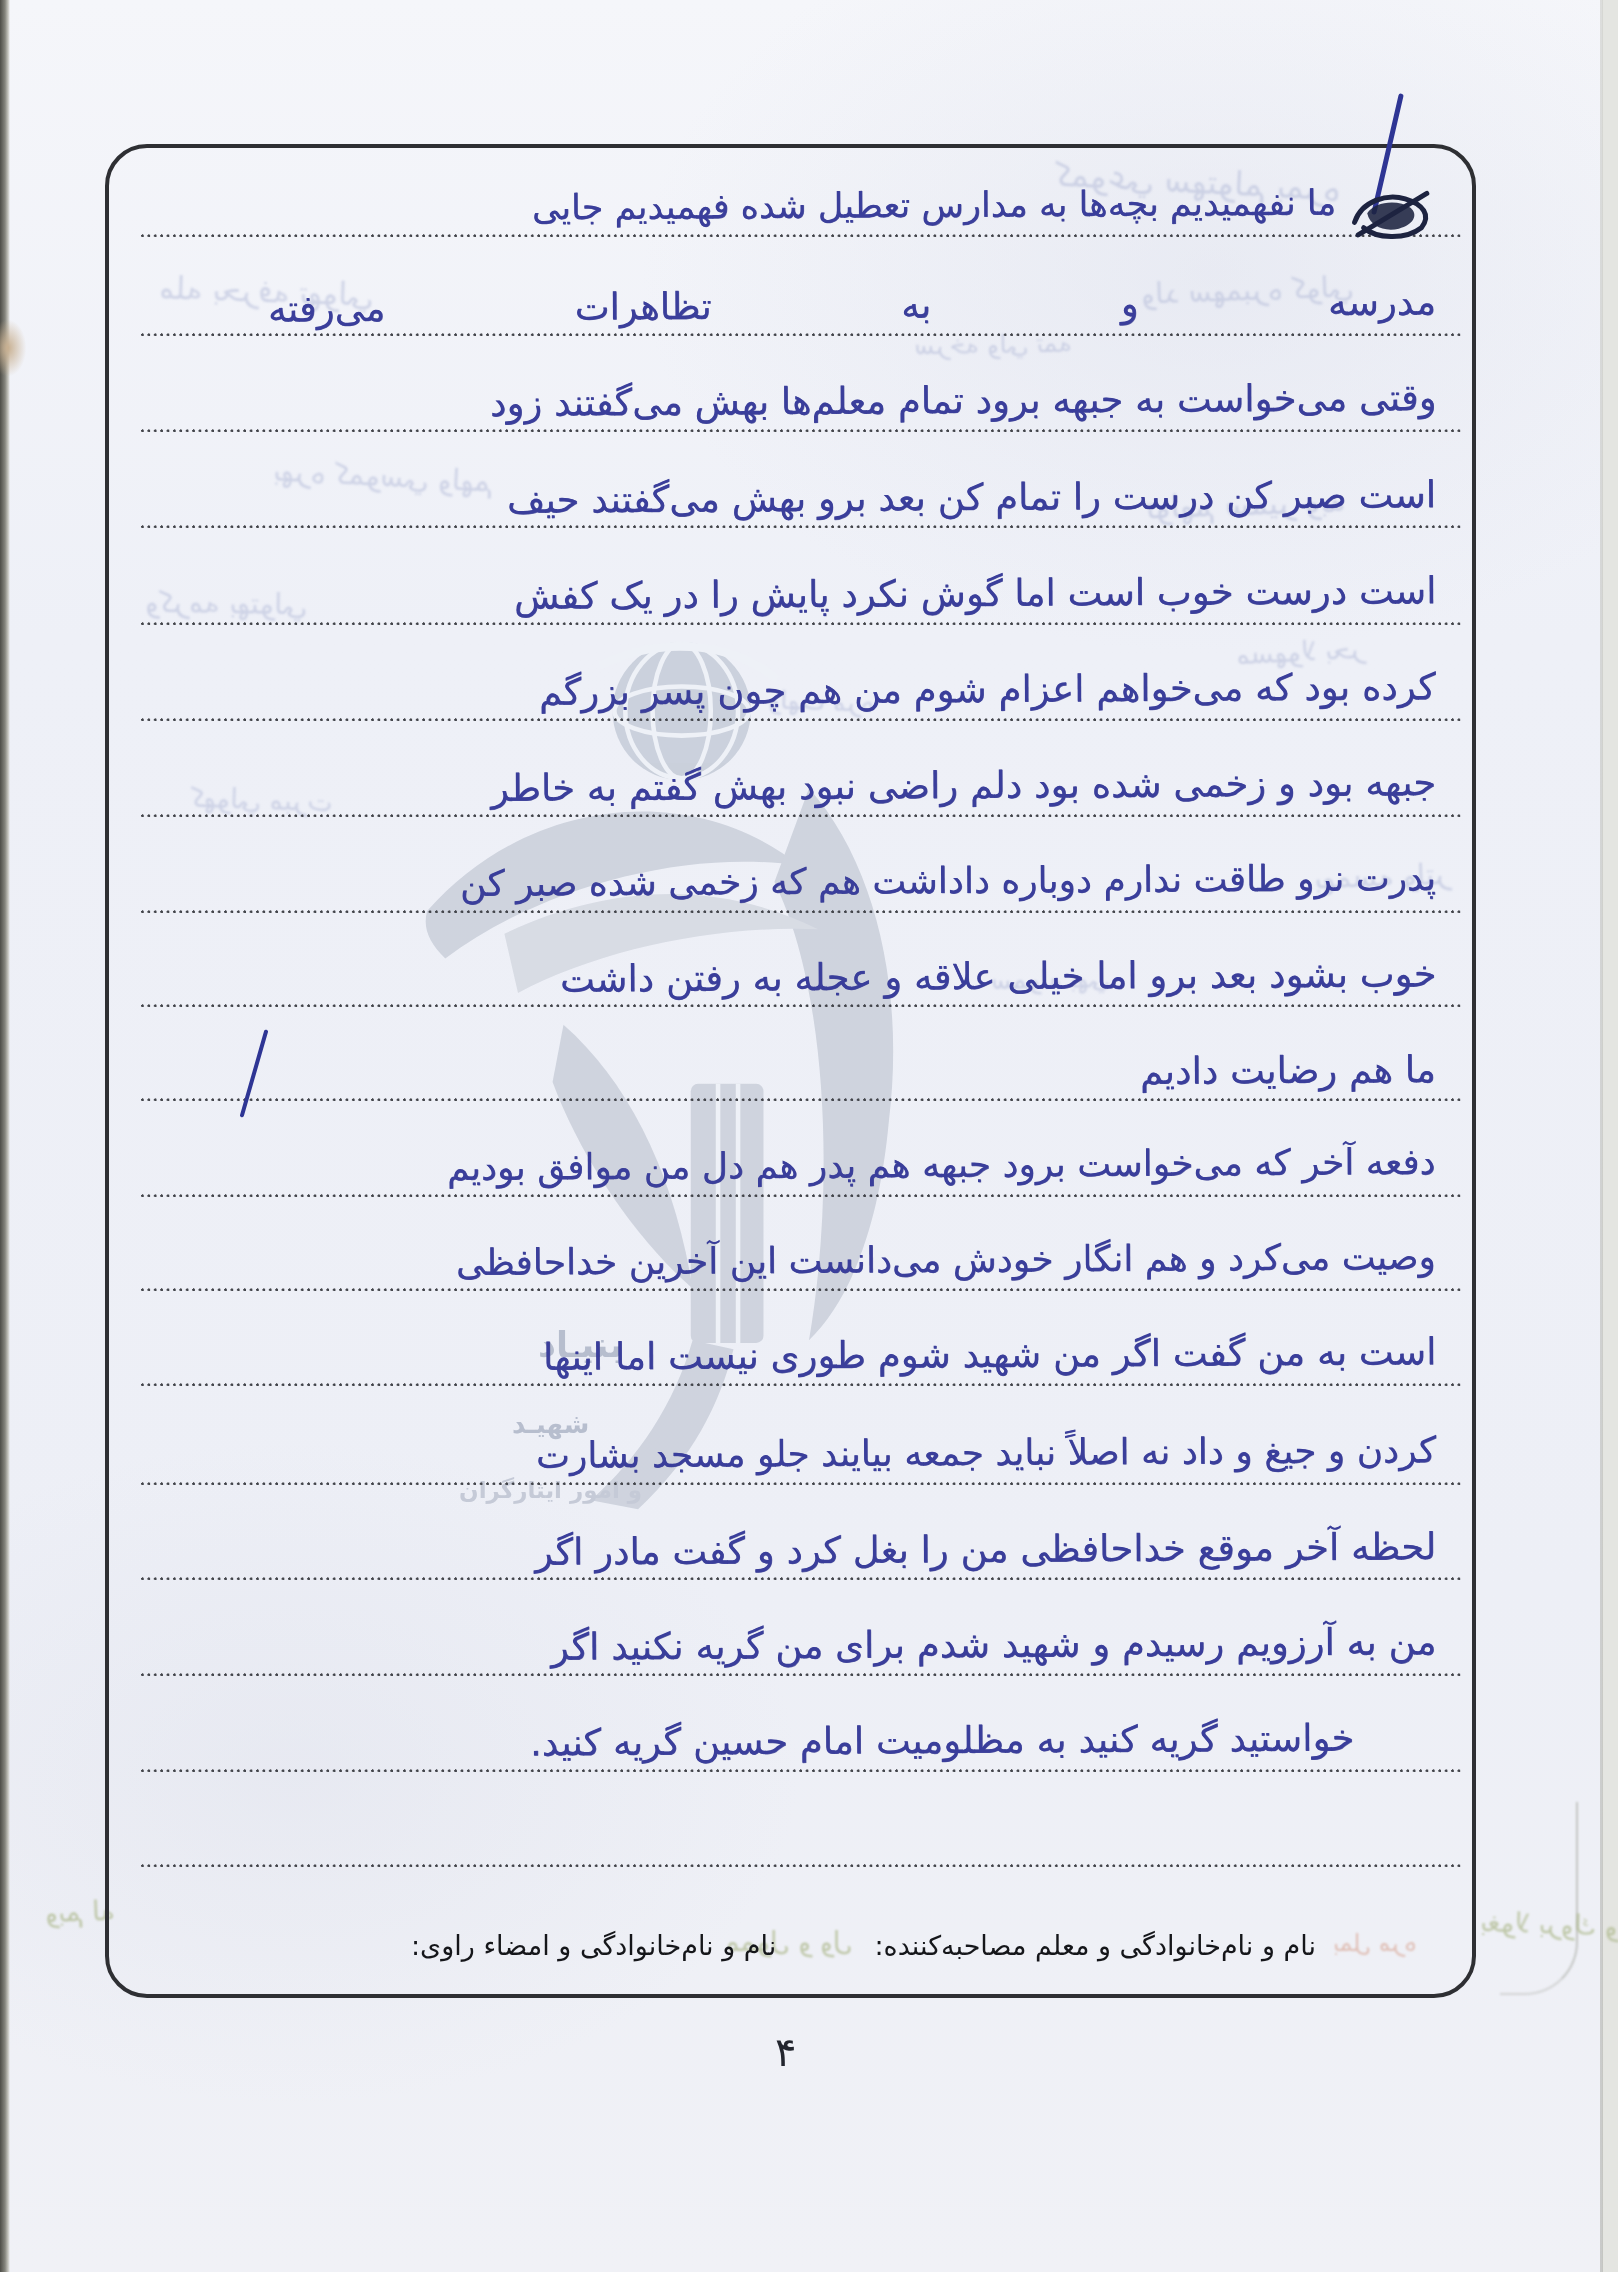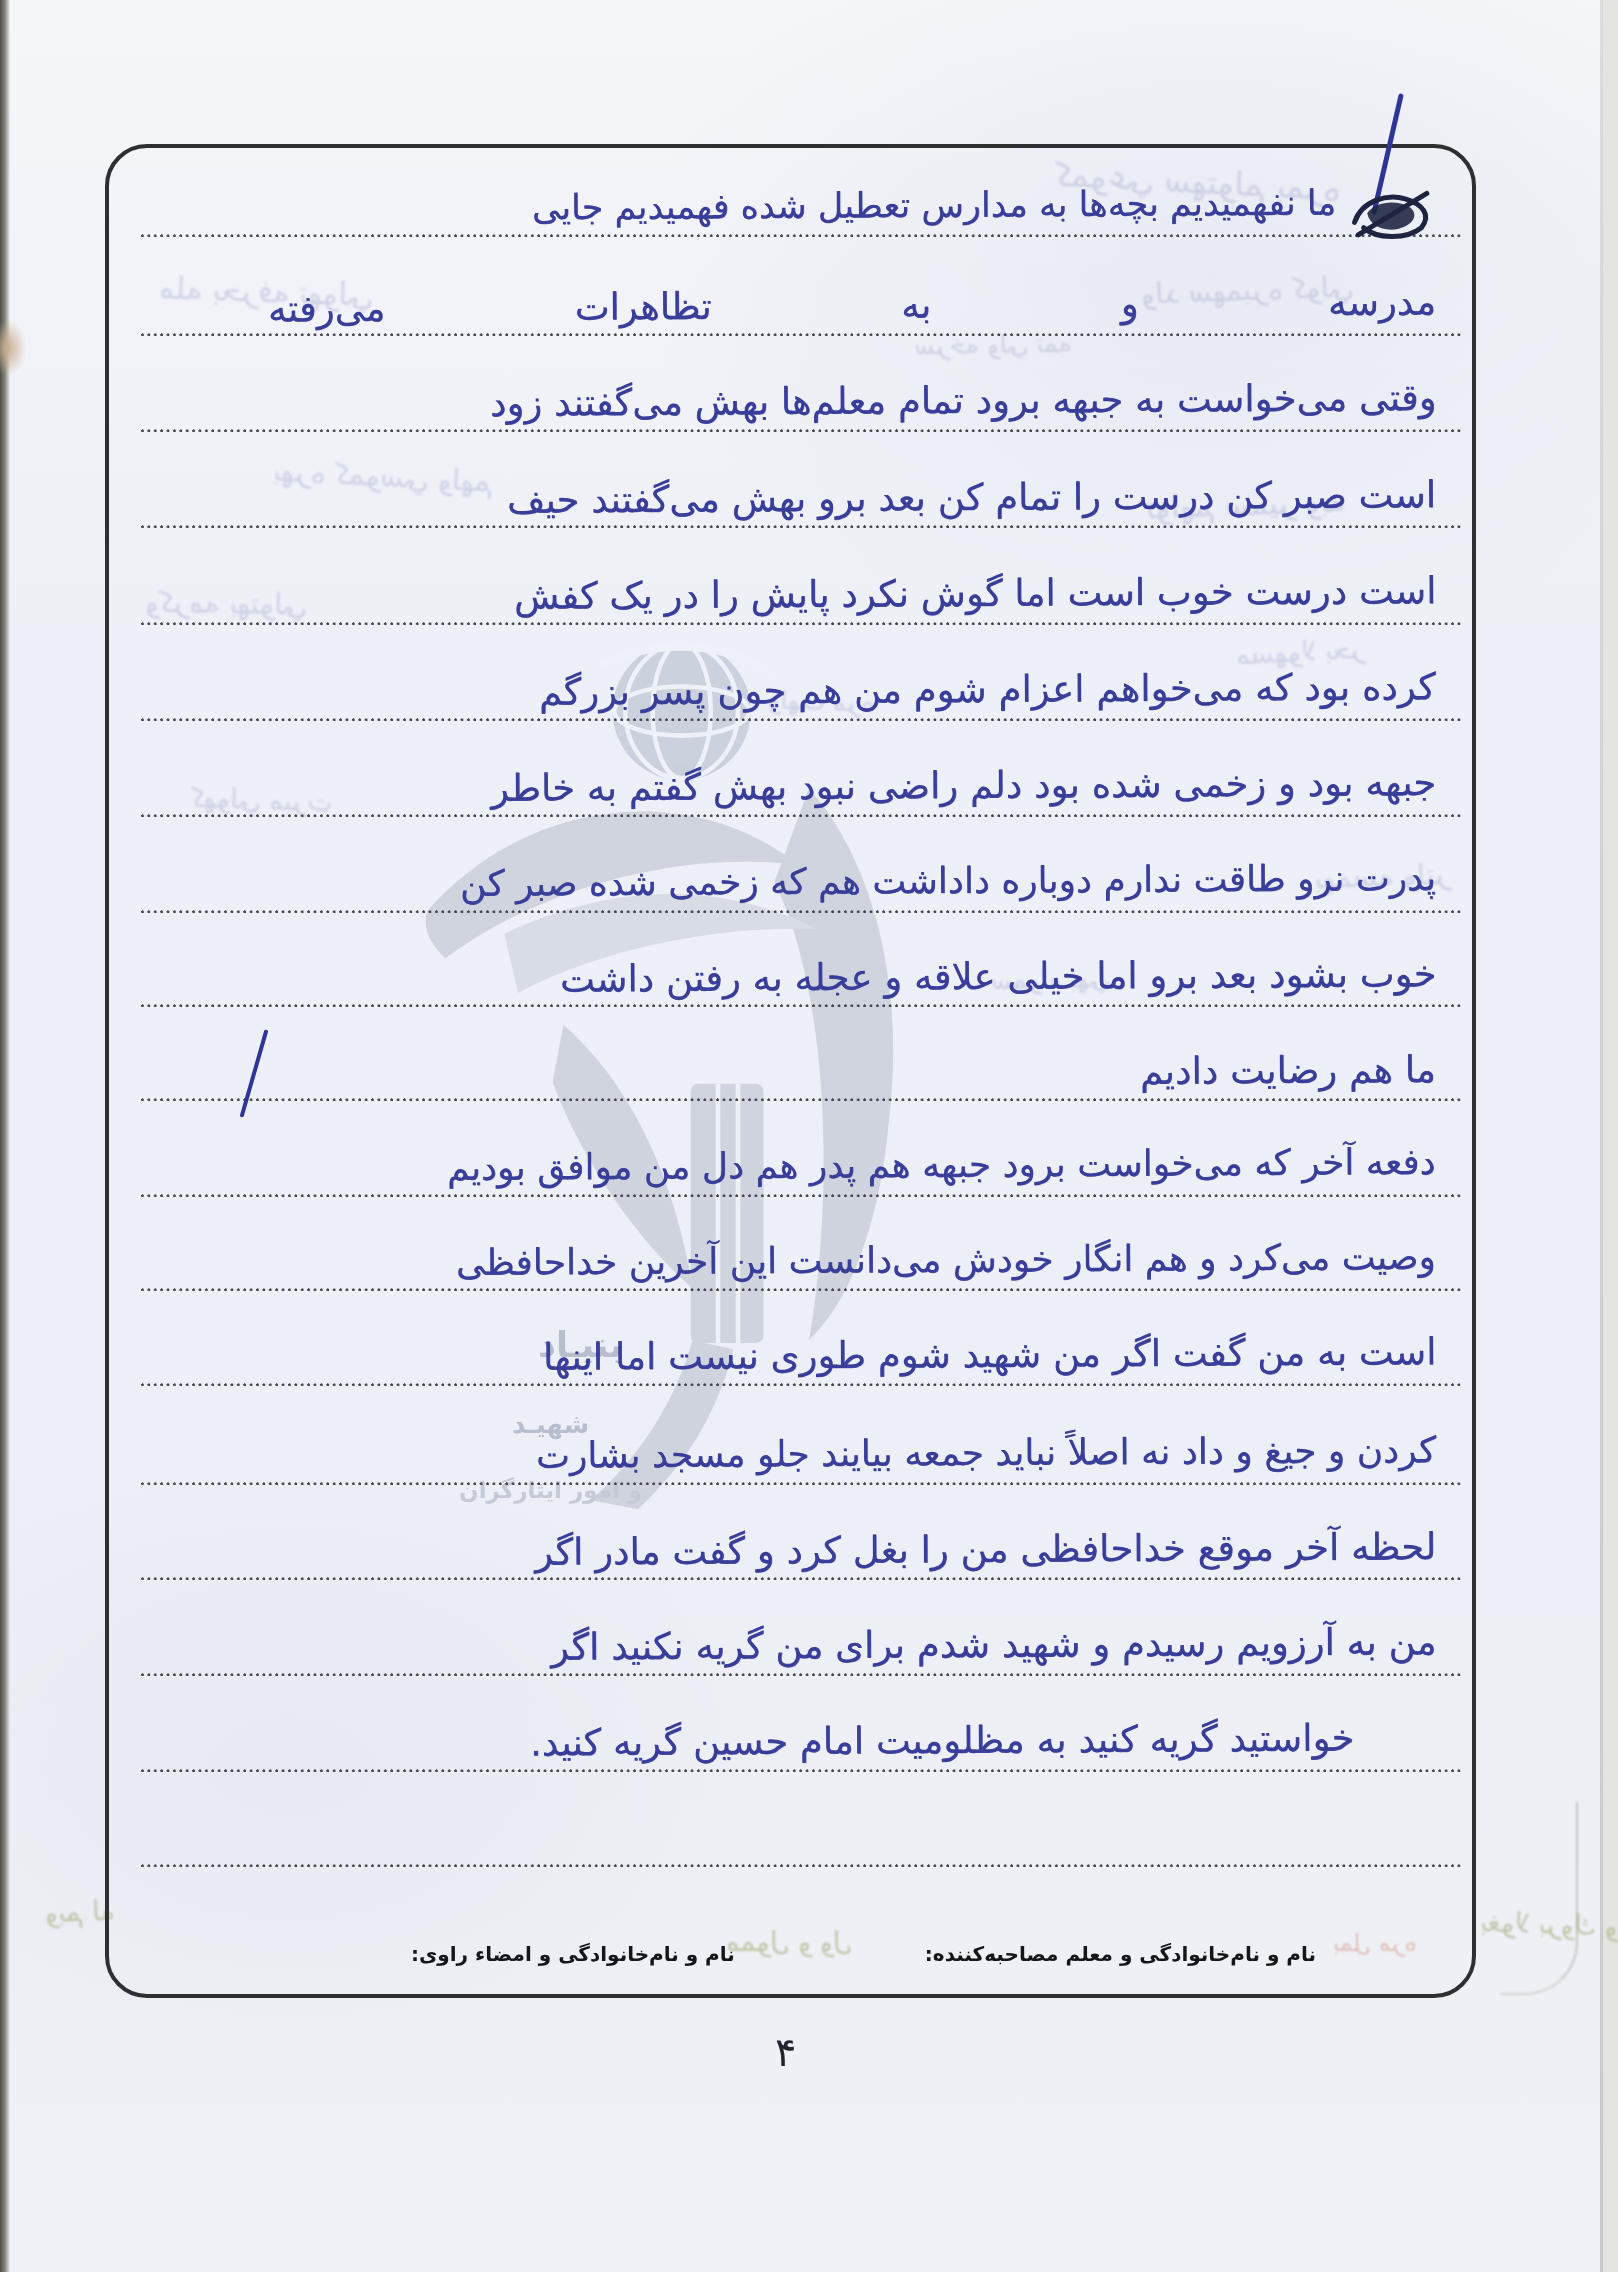--- a/index.html
+++ b/index.html
@@ -47,22 +47,22 @@
   .wm1 { left:120px; top:714px;  font-size:35px; letter-spacing:1.8px; }
   .wm2 { left:94px; top:798px;  font-size:26px; letter-spacing:1.8px; }
   .wm3 { left:41px;  top:866px;  font-size:23px; color:#c5cad7; }
 
   
   .stroke { position:absolute; background:#2e3594; border-radius:2.7px; z-index:4; }
   .stroke-top { left:1276px; top:-56px; width:4.5px; height:124px; transform:rotate(13deg); }
   .stroke-mid { left:143px; top:880px; width:4.1px; height:91px; transform:rotate(16deg); }
   .doodle { position:absolute; left:1238px; top:40px; z-index:5; }
 
-  .footer-lbl { position:absolute; z-index:4; direction:rtl; font-weight:bold;
-    font-size:20px; color:#15161a; white-space:nowrap;margin-top:12px; }
+  .footer-lbl { position:absolute; z-index:4; direction:rtl; font-weight:normal;
+    font-size:27px; color:#15161a; white-space:nowrap; }
   .lbl-interviewer { top:1782px; right:156px; }
   .lbl-narrator    { top:1782px; left:302px; }
 
   .page-number { position:absolute; left:775px; top:2029px; z-index:2;
     font-size:40px; color:#22252e; }
 </style>
 </head>
 <body>
 
 <div id="scan">

